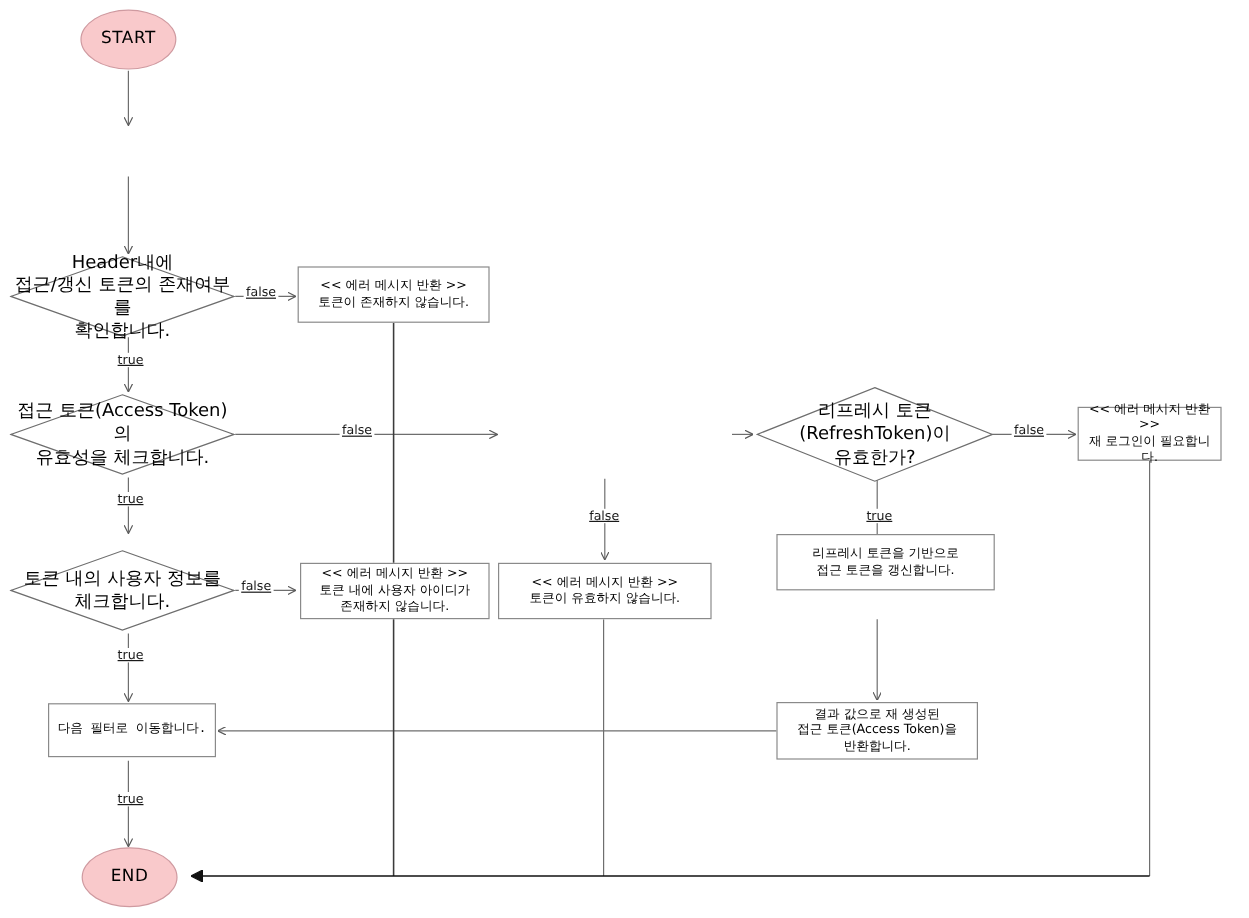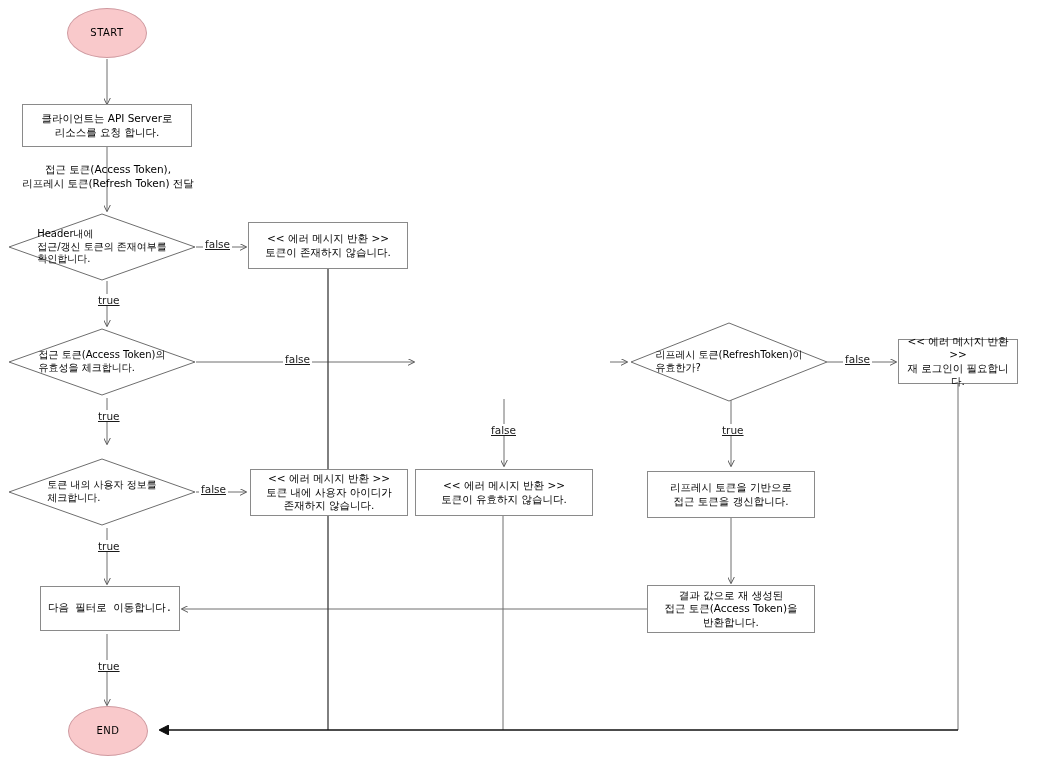--- a/index.html
+++ b/index.html
@@ -35,40 +35,40 @@
     border:1px solid #8a8a8a;
     background:#ffffff;
     font-size:10.5px;
     padding:3px 4px;
     white-space:pre-line;
   }
   .terminator{
     border:1px solid #cf9aa0;
     background:#f9c9cb;
     border-radius:50%;
-    font-size:10px;
+    font-size:14px;
     letter-spacing:.5px;
   }
   .diamond-wrap{
     position:absolute;
     display:flex;
     align-items:center;
     justify-content:center;
   }
   .diamond-wrap svg{
     position:absolute;
     left:0; top:0;
     width:100%;
     height:100%;
   }
   .diamond-label{
     position:relative;
     z-index:2;
-    font-size:10px;
-    text-align:left;
+    font-size:15px;
+    text-align:center;
     line-height:1.28;
     white-space:pre-line;
     padding:0 4px;
   }
   .edge-label{
     position:absolute;
     font-size:10.5px;
     color:#1a1a1a;
     background:#ffffff;
     padding:0 2px;
@@ -145,27 +145,21 @@
 
     <g stroke="#111111" stroke-width="1.3" fill="none">
       <path d="M 958 730 L 160 730" marker-end="url(#arrowdark)"></path>
     </g>
   </svg>
 
   <div class="node terminator" style="left:67px; top:8px; width:80px; height:50px;">
     <span>START</span>
   </div>
 
-  <div class="node box" style="left:22px; top:104px; width:170px; height:43px;">
-    <span>클라이언트는 API Server로
-리소스를 요청 합니다.</span>
-  </div>
-
-  <div class="free-label" style="left:8px; top:163px; width:200px;">접근 토큰(Access Token),
-리프레시 토큰(Refresh Token) 전달</div>
+
 
   <div class="diamond-wrap" style="left:8px; top:213px; width:188px; height:68px;">
     <svg viewBox="0 0 188 68" preserveAspectRatio="none">
       <polygon points="94,1 187,34 94,67 1,34" fill="#ffffff" stroke="#6e6e6e" stroke-width="1"></polygon>
     </svg>
     <span class="diamond-label">Header내에
 접근/갱신 토큰의 존재여부를
 확인합니다.</span>
   </div>
 
@@ -222,21 +216,21 @@
     <span>&lt;&lt; 에러 메시지 반환 &gt;&gt;
 토큰 내에 사용자 아이디가
 존재하지 않습니다.</span>
   </div>
 
   <div class="node box" style="left:415px; top:469px; width:178px; height:47px;">
     <span>&lt;&lt; 에러 메시지 반환 &gt;&gt;
 토큰이 유효하지 않습니다.</span>
   </div>
 
-  <div class="node box" style="left:647px; top:471px; width:168px; height:47px;">
+  <div class="node box" style="left:647px; top:445px; width:182px; height:47px;">
     <span>리프레시 토큰을 기반으로
 접근 토큰을 갱신합니다.</span>
   </div>
 
   <div class="node box" style="left:647px; top:585px; width:168px; height:48px;align-items:center;">
     <span>결과 값으로 재 생성된
 접근 토큰(Access Token)을
 반환합니다.</span>
   </div>
 

